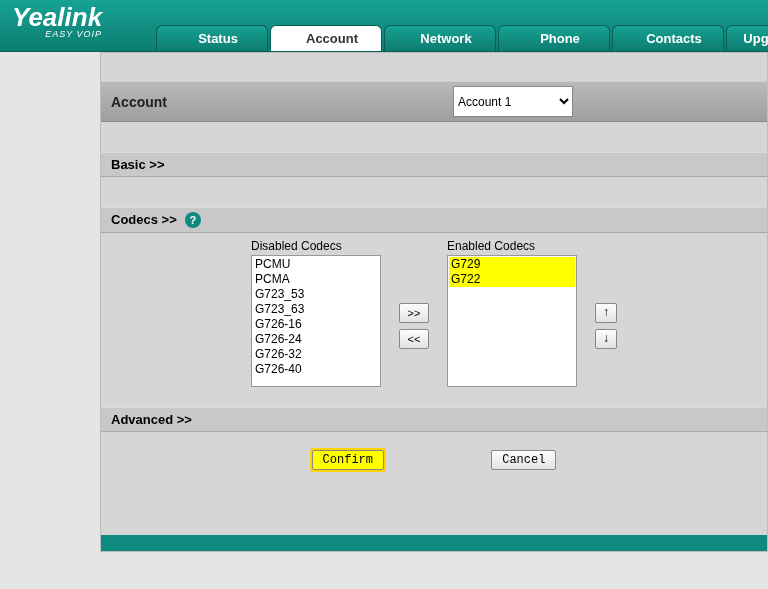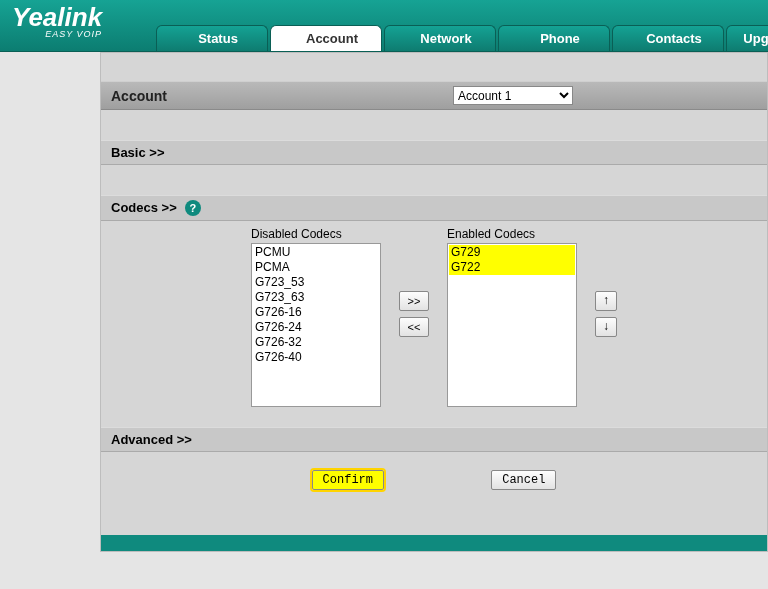--- a/index.html
+++ b/index.html
@@ -90,21 +90,21 @@
   .acct-hdr { margin-top: 28px; }
   .section-hdr .lbl {
     font-weight: bold;
     font-size: 14px;
     color: #222;
   }
   .section-hdr select {
     margin-left: 280px;
     width: 120px;
     font-size: 12px;
-    height: 19px;
+    height: 31px;
     background: #fff;
     border: 1px solid #888;
   }
   .sub-hdr {
     background: #c8c8c8;
     border-top: 1px solid #dcdcdc;
     border-bottom: 1px solid #aaa;
     padding: 4px 10px;
     font-weight: bold;
     font-size: 13px;
@@ -130,21 +130,21 @@
     display: flex;
     gap: 18px;
     align-items: flex-start;
   }
   .col .col-lbl {
     font-size: 12px;
     margin-bottom: 2px;
   }
   .listbox {
     width: 130px;
-    height: 164px;
+    height: 132px;
     background: #fff;
     border: 1px solid #999;
     overflow-y: scroll;
     padding: 1px;
     font-size: 12px;
   }
   .listbox .opt {
     padding: 0 2px;
     line-height: 15px;
     cursor: pointer;

